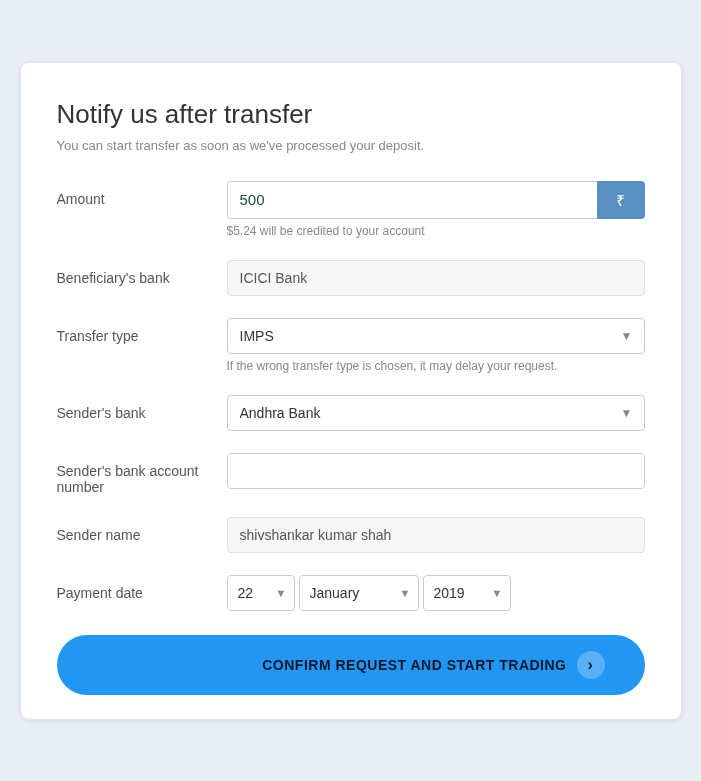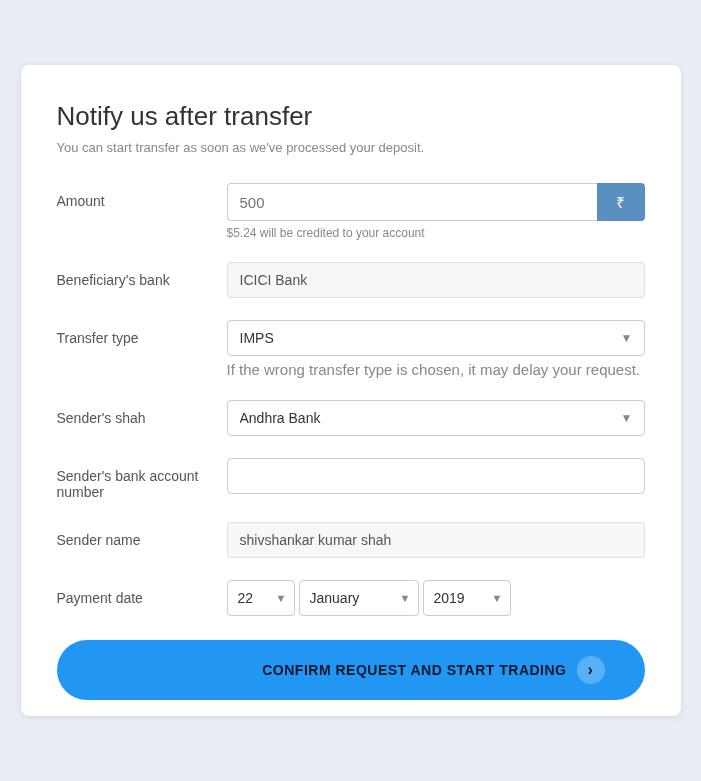--- a/index.html
+++ b/index.html
@@ -8,21 +8,21 @@
       font-family: Arial, sans-serif;
       display: flex;
       justify-content: center;
       align-items: center;
       min-height: 100vh;
       padding: 20px;
     }
     .card {
       background: #fff;
       border-radius: 8px;
-      padding: 36px 36px 16px 36px;
+      padding: 36px 36px 24px 36px;
       width: 660px;
       box-shadow: 0 1px 6px rgba(0,0,0,0.1);
     }
     .title {
       font-size: 26px;
       font-weight: 400;
       color: #333;
       margin-bottom: 8px;
     }
     .subtitle {
@@ -48,21 +48,21 @@
     .amount-wrapper {
       display: flex;
       align-items: stretch;
     }
     .amount-input {
       border: 1px solid #ccc;
       border-right: none;
       border-radius: 4px 0 0 4px;
       padding: 9px 12px;
       font-size: 15px;
-      color: #737373;
+      color: #14532d;
       background: #fff;
       width: 100%;
       outline: none;
     }
     .currency-btn {
       background: #5a8fc2;
       color: #fff;
       border: none;
       border-radius: 0 4px 4px 0;
       padding: 9px 16px;
@@ -108,21 +108,21 @@
     .select-arrow {
       position: absolute;
       right: 12px;
       top: 50%;
       transform: translateY(-50%);
       pointer-events: none;
       color: #888;
       font-size: 12px;
     }
     .warning-text {
-      font-size: 15px;
+      font-size: 12px;
       color: #888;
       margin-top: 5px;
     }
     .bank-account-input {
       border: 1px solid #ccc;
       border-radius: 4px;
       padding: 9px 12px;
       font-size: 14px;
       color: #333;
       background: #fff;
@@ -258,21 +258,21 @@
           <option>NEFT</option>
           <option>RTGS</option>
         </select>
         <span class="select-arrow">▼</span>
       </div>
       <div class="warning-text">If the wrong transfer type is chosen, it may delay your request.</div>
     </div>
   </div>
 
   <div class="form-row">
-    <div class="form-label">Sender's shah</div>
+    <div class="form-label">Sender's bank</div>
     <div class="form-control">
       <div class="select-wrapper">
         <select class="select-field">
           <option>Andhra Bank</option>
           <option>SBI</option>
           <option>HDFC Bank</option>
           <option>Axis Bank</option>
         </select>
         <span class="select-arrow">▼</span>
       </div>

